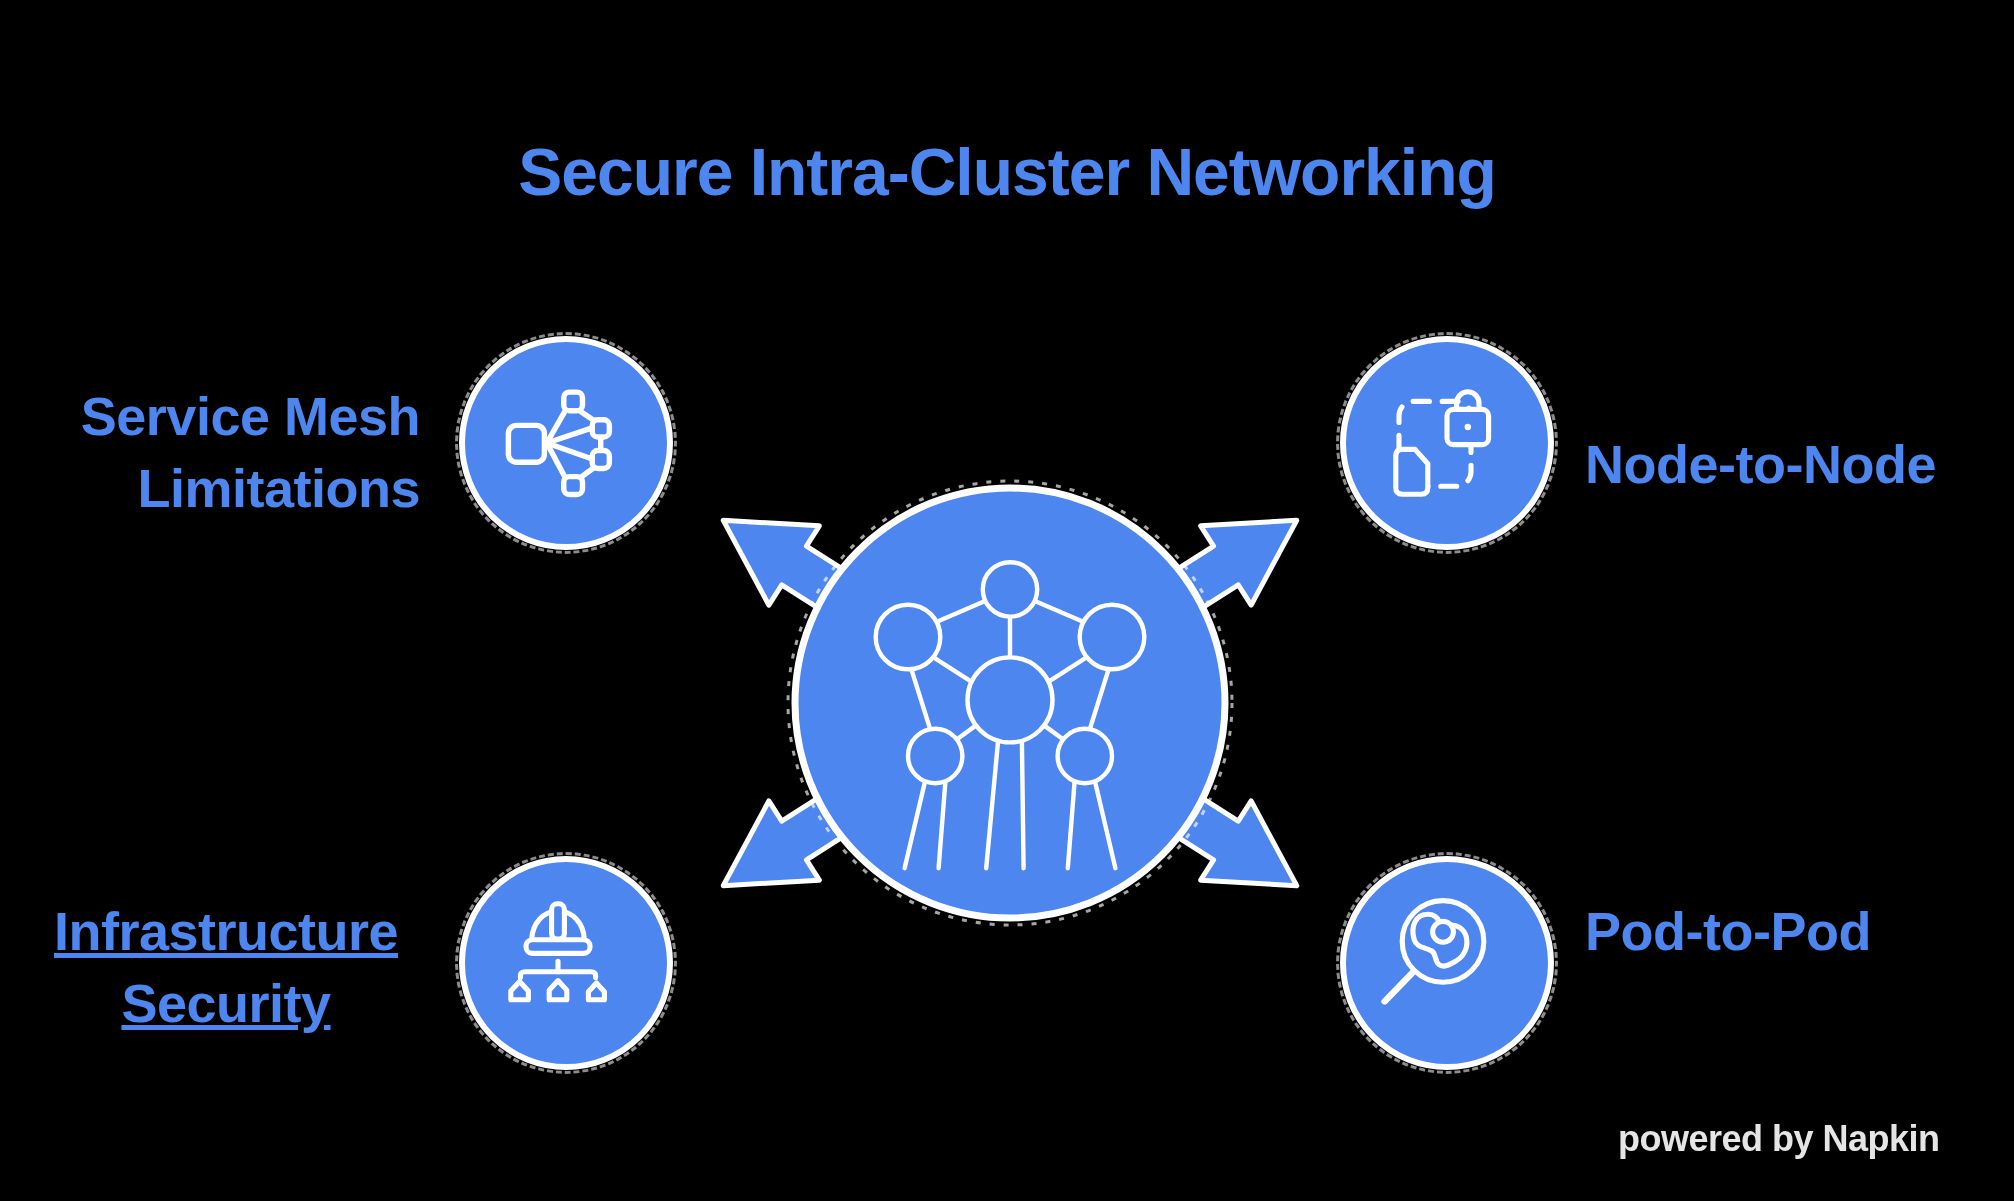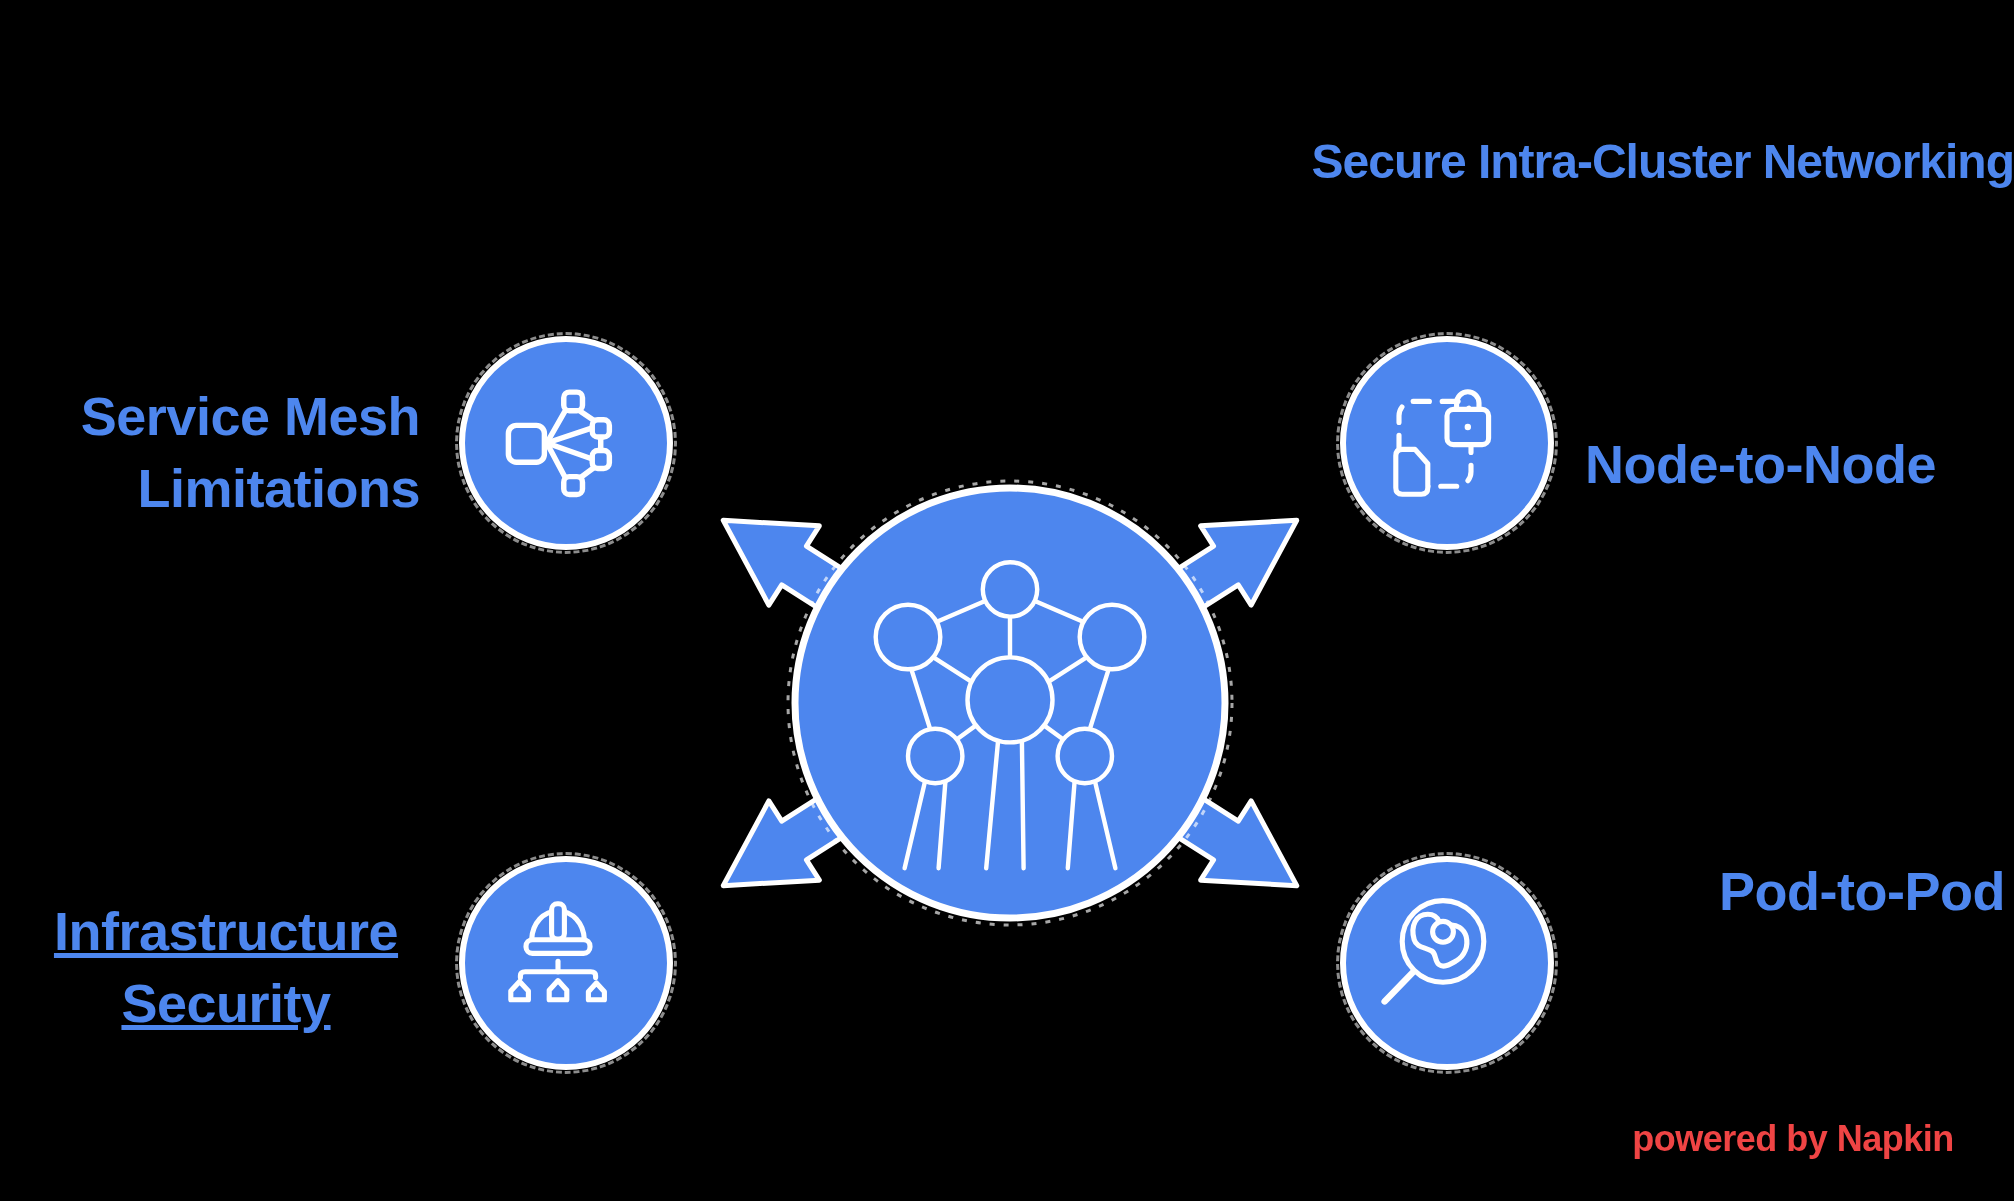--- a/index.html
+++ b/index.html
@@ -1,22 +1,22 @@
 <!DOCTYPE html>
 <html><head>
 <meta charset="utf-8">
 <style>
   html,body{margin:0;padding:0;background:#000;}
   .canvas{
     position:relative;width:2014px;height:1201px;background:#000;
     font-family:"Liberation Sans",sans-serif;overflow:hidden;
   }
   .title{
-    position:absolute;left:0;top:134px;width:100%;text-align:right;
-    color:#4d86ee;font-size:48px;font-weight:bold;letter-spacing:-1px;
+    position:absolute;left:0;top:134px;width:100%;text-align:center;
+    color:#4d86ee;font-size:66px;font-weight:bold;letter-spacing:-1px;
   }
   .hub-svg{position:absolute;left:0;top:0;}
   .bubble{
     position:absolute;width:214px;height:214px;border-radius:50%;
     background:#4d86ee;border:6px solid #fff;box-sizing:border-box;
     outline:3px dashed rgba(255,255,255,.55);outline-offset:1px;
     display:flex;align-items:center;justify-content:center;
   }
   .bubble svg{width:160px;height:160px;display:block;}
   .pos-tl.bubble{left:459px;top:336px;}
@@ -24,24 +24,24 @@
   .pos-bl.bubble{left:459px;top:856px;}
   .pos-br.bubble{left:1340px;top:856px;}
   .label{
     position:absolute;color:#4d86ee;font-weight:bold;font-size:54px;
     line-height:72px;letter-spacing:-0.5px;
   }
   .label span{display:block;}
   .label.pos-tl{left:0;width:420px;text-align:right;top:380px;}
   .label.pos-bl{left:16px;width:420px;text-align:center;top:895px;text-decoration:underline;}
   .label.pos-tr{left:1585px;width:420px;text-align:left;top:380px;margin-top:48px;}
-  .label.pos-br{left:1585px;width:420px;text-align:right;top:855px;}
+  .label.pos-br{left:1585px;width:420px;text-align:left;top:895px;}
   .watermark{
-    position:absolute;left:1618px;top:1118px;width:350px;text-align:center;
-    color:#ef4444;font-size:36px;font-weight:bold;letter-spacing:-0.5px;
+    position:absolute;left:1618px;top:1118px;width:350px;text-align:left;
+    color:#e5e5e5;font-size:36px;font-weight:bold;letter-spacing:-0.5px;
   }
   .icon-stroke{stroke:#fff;fill:none;stroke-linecap:round;stroke-linejoin:round;}
 </style>
 </head>
 <body>
 
 <div class="canvas">
 
   <div class="title">Secure Intra-Cluster Networking</div>
 

